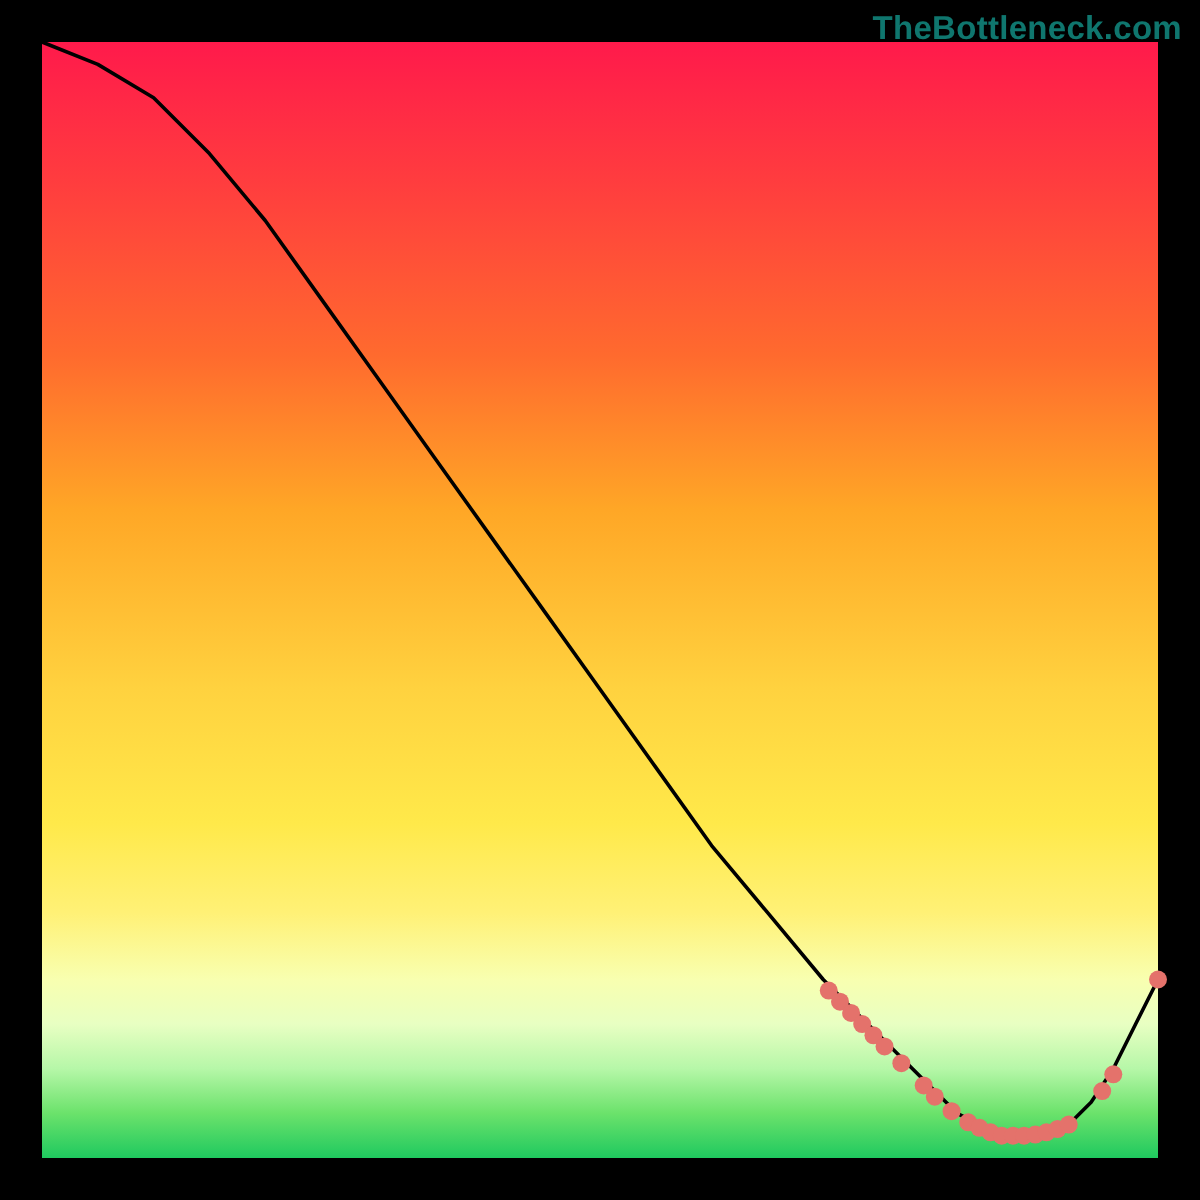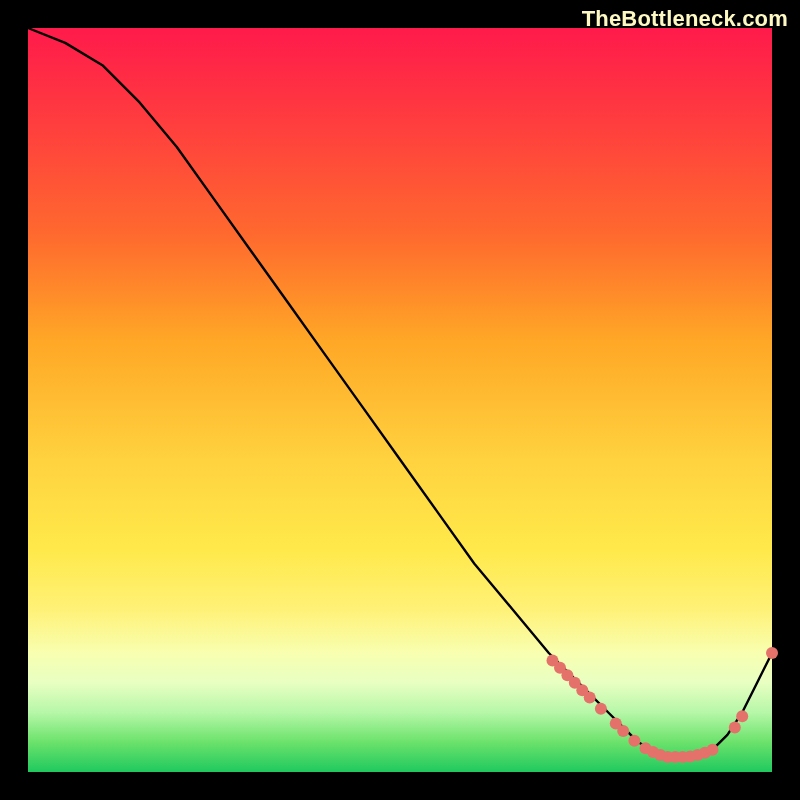--- a/index.html
+++ b/index.html
@@ -37,21 +37,21 @@
       #e8ffc2 88%,
       #b6f7a8 92%,
       #6be26b 96%,
       #1fc95f 100%
     );
   }
   .watermark {
     position: absolute;
     top: 6px;
     right: 12px;
-    color: #fef9c3;
+    color: #0f766e;
     font-size: 22px;
     font-weight: 600;
     letter-spacing: 0.2px;
     user-select: none;
   }
   svg.curve {
     position: absolute;
     left: 0;
     top: 0;
     width: 744px;

